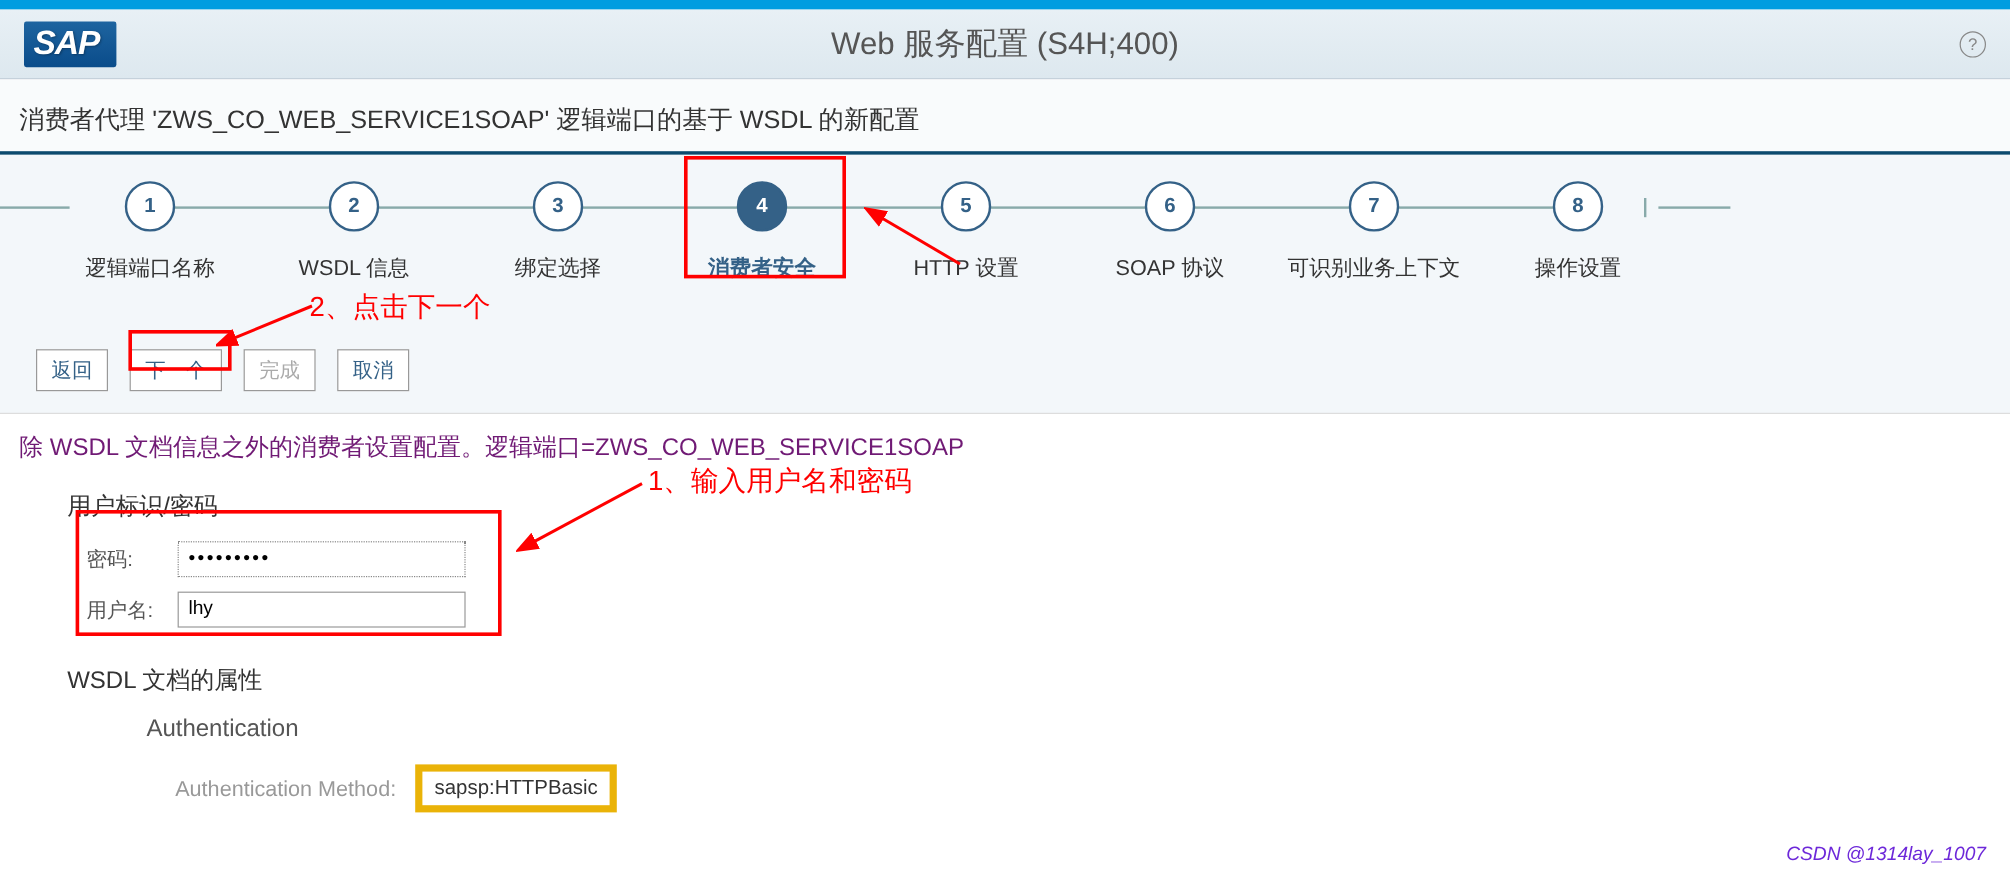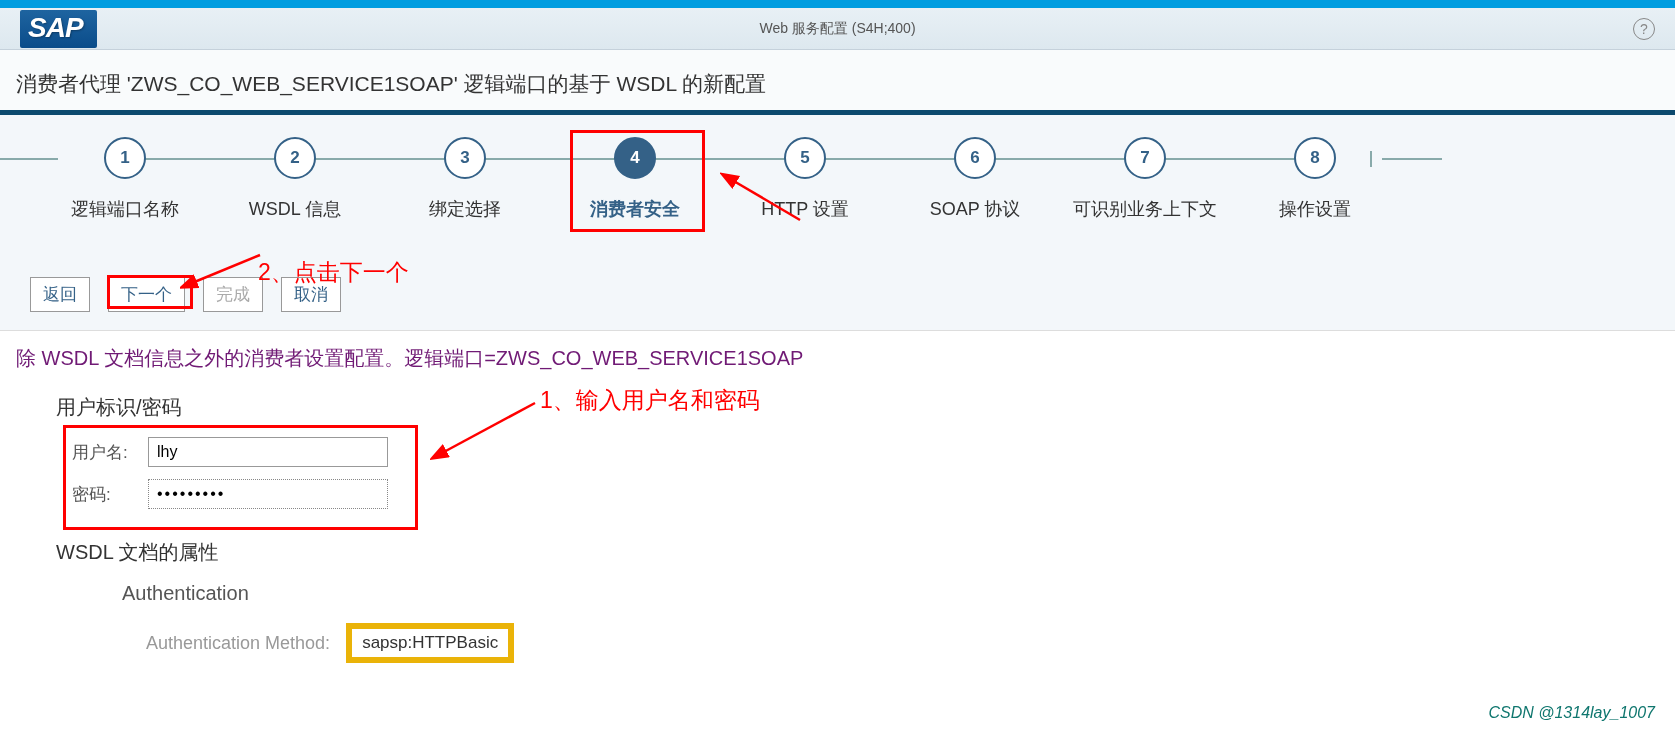--- a/index.html
+++ b/index.html
@@ -9,21 +9,21 @@
       width: 1675px;
       height: 732px;
       overflow: hidden;
       position: relative;
     }
     .top-bar {
       height: 8px;
       background: #009de0;
     }
     .header {
-      height: 42px;
+      height: 58px;
       background: linear-gradient(#e8f0f5, #dde8ef);
       border-bottom: 1px solid #c5d1db;
       display: flex;
       align-items: center;
       padding: 0 20px;
       position: relative;
     }
     .sap-logo {
       font-size: 28px;
       font-weight: bold;
@@ -32,42 +32,42 @@
       background: linear-gradient(#1e64a0, #0a4c8a);
       padding: 2px 14px 4px 8px;
       border-radius: 2px;
       letter-spacing: -1px;
       text-shadow: 1px 1px 2px rgba(0,0,0,0.3);
     }
     .page-title {
       position: absolute;
       left: 50%;
       transform: translateX(-50%);
-      font-size: 14px;
+      font-size: 26px;
       color: #555;
     }
     .help-icon {
       position: absolute;
       right: 20px;
       width: 22px;
       height: 22px;
       border: 1.5px solid #888;
       border-radius: 50%;
       display: flex;
       align-items: center;
       justify-content: center;
       color: #888;
       font-size: 14px;
       cursor: pointer;
     }
     .sub-header {
       padding: 20px 16px 12px;
       font-size: 21px;
       color: #333;
-      border-bottom: 5px solid #0c4a6e;
+      border-bottom: 3px solid #0c4a6e;
       background: #f9fbfc;
     }
     .wizard-container {
       background: #f3f7fa;
       border-bottom: 1px solid #ddd;
       padding: 22px 30px 18px;
     }
     .wizard-steps {
       display: flex;
       align-items: flex-start;
@@ -209,21 +209,21 @@
     }
     .arrow-svg {
       position: absolute;
       pointer-events: none;
       z-index: 99;
     }
     .watermark {
       position: absolute;
       bottom: 10px;
       right: 20px;
-      color: #0f766e;
+      color: #6d28d9;
       font-size: 16px;
       font-style: italic;
     }
     .auth-section { margin-left: 66px; }
     .auth-row {
       display: flex;
       align-items: center;
       margin-left: 24px;
       margin-top: 18px;
     }
@@ -306,46 +306,46 @@
     <button class="btn">取消</button>
   </div>
 </div>
 
 <div class="content">
   <div class="info-text">除 WSDL 文档信息之外的消费者设置配置。逻辑端口=ZWS_CO_WEB_SERVICE1SOAP</div>
 
   <div class="section">
     <div class="section-title">用户标识/密码</div>
     <div class="form-row">
+      <label class="form-label">密码:</label>
+      <input class="form-input pwd" type="text" value="•••••••••" style="">
+    </div>
+    <div class="form-row">
       <label class="form-label">用户名:</label>
       <input class="form-input" type="text" value="lhy" style="">
-    </div>
-    <div class="form-row">
-      <label class="form-label">密码:</label>
-      <input class="form-input pwd" type="text" value="•••••••••" style="">
     </div>
   </div>
 
   <div class="section">
     <div class="section-title">WSDL 文档的属性</div>
     <div class="auth-section">
       <div class="section-title" style="font-size:20px;color:#555;">Authentication</div>
       <div class="auth-row">
         <span class="auth-label">Authentication Method:</span>
         <span class="auth-value">sapsp:HTTPBasic</span>
       </div>
     </div>
   </div>
 </div>
 
 <div class="red-box" style="left:570px; top:130px; width:135px; height:102px;"></div>
 <div class="red-box" style="left:107px; top:275px; width:86px; height:34px;"></div>
 <div class="red-box" style="left:63px; top:425px; width:355px; height:105px;"></div>
 
-<div class="annot" style="left:258px; top:257px;">2、点击下一个</div>
+<div class="annot" style="left:258px; top:240px;">2、点击下一个</div>
 <div class="annot" style="left:540px; top:385px;">1、输入用户名和密码</div>
 
 <svg class="arrow-svg" style="left:180px; top:245px; width:90px; height:45px;">
   <defs>
       <marker id="ah1" markerWidth="10" markerHeight="10" refX="2" refY="3" orient="auto">
     <path d="M0,0 L0,6 L8,3 z" fill="#ff0000"></path>
       </marker>
     </defs>
   <line x1="80" y1="10" x2="12" y2="38" stroke="#ff0000" stroke-width="2.5" marker-end="url(#ah1)"></line>
 </svg>

